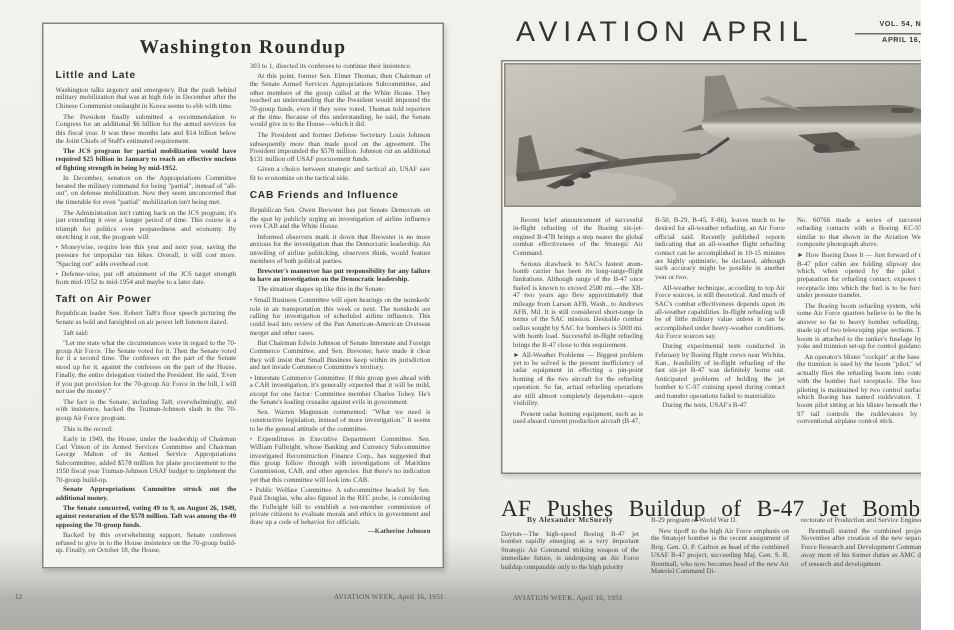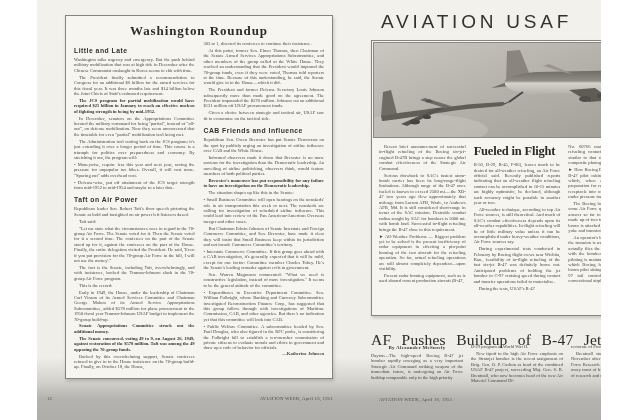--- a/index.html
+++ b/index.html
@@ -1,18 +1,18 @@
 <!DOCTYPE html>
 <html><head>
 <meta charset="utf-8">
 <style>
   html,body{margin:0;padding:0;}
-  .canvas{position:relative;width:564px;height:420px;overflow:hidden;
+  .canvas{position:relative;width:614px;height:420px;overflow:hidden;
     background:linear-gradient(180deg,#f2f1eb 0%,#efeee8 85%,#d2d1cc 91%,#b3b2ae 95%,#aeada9 100%);
-    font-family:"Liberation Serif",serif;color:#45433e;margin-left:37px;}
+    font-family:"Liberation Serif",serif;color:#45433e;}
   
   .lp-frame{position:absolute;left:28px;top:15px;width:268px;height:364px;
     border:1px solid #85837d;background:#f6f5ef;box-shadow:1px 2px 3px rgba(80,78,72,.25);
     padding:0 8px;box-sizing:border-box;overflow:hidden;}
   .lp-title{margin:7px 0 2px;text-align:center;font-size:13px;font-weight:bold;
     letter-spacing:.9px;color:#2f2d29;}
   .lp-cols{display:flex;gap:9px;height:330px;overflow:hidden;margin-top:2px;}
   .col{flex:1;min-width:0;}
   .sec{font-family:"Liberation Sans",sans-serif;font-weight:bold;font-size:6.8px;
     letter-spacing:.5px;color:#323029;margin:6px 0 3px;}
@@ -97,21 +97,21 @@
           <p class="bu">• Expenditures in Executive Department Committee.  Sen. William Fulbright, whose Banking and Currency Subcommittee investigated Reconstruction Finance Corp., has suggested that this group follow through with investigations of Maritime Commission, CAB, and other agencies.  But there's no indication yet that this committee will look into CAB.</p>
           <p class="bu"><span>• Public Welfare Committee.  A subcommittee headed by Sen. Paul Douglas, who also figured in the RFC probe, is considering the Fulbright bill to establish a ten-member commission of private citizens to evaluate morals and ethics in government and draw up a code of behavior for officials.</span><span class="sig">—Katherine Johnsen</span></p>
         </div>
       </div>
     </div>
     <span class="folio" id="lp-num">12</span>
     <span class="runfoot" id="lp-foot">AVIATION WEEK, April 16, 1951</span>
   </section>
 
   <section>
-    <div class="masthead">AVIATION USAF</div>
+    <div class="masthead">AVIATION APRIL</div>
     <div class="volblock">
       <div>VOL. 54, NO. 16</div>
       <hr class="volrule">
       <div>APRIL 16, 1951</div>
     </div>
 
     <div class="rp-frame bod">
       <div class="photo">
         <svg viewBox="0 0 288 96" preserveAspectRatio="none">
           <defs>
@@ -156,21 +156,20 @@
         </svg>
       </div>
       <div class="rp-cols">
         <div class="col">
           <p>Recent brief announcement of successful in-flight refueling of the Boeing six-jet-engined B-47B brings a step nearer the global combat effectiveness of the Strategic Air Command.</p>
           <p>Serious drawback to SAC's fastest atom-bomb carrier has been its long-range-flight limitations.  Although range of the B-47 once fueled is known to exceed 2500 mi.—the XB-47 two years ago flew approximately that mileage from Larson AFB, Wash., to Andrews AFB, Md.  It is still considered short-range in terms of the SAC mission.  Desirable combat radius sought by SAC for bombers is 5000 mi. with bomb load.  Successful in-flight refueling brings the B-47 close to this requirement.</p>
           <p class="bu">► All-Weather Problems — Biggest problem yet to be solved is the present inefficiency of radar equipment in effecting a pin-point homing of the two aircraft for the refueling operation.  So far, actual refueling operations are still almost completely dependent—upon visibility.</p>
           <p>Present radar homing equipment, such as is used aboard current production aircraft (B-47,</p>
         </div>
         <div class="col">
-          <h2 class="a1-head">Fueled in Flight</h2>
           <p class="ni">B-50, B-29, B-45, F-86), leaves much to be desired for all-weather refueling, an Air Force official said.  Recently published reports indicating that an all-weather flight refueling contact can be accomplished in 10-15 minutes are highly optimistic, he declared, although such accuracy might be possible in another year or two.</p>
           <p>All-weather technique, according to top Air Force sources, is still theoretical.  And much of SAC's combat effectiveness depends upon its all-weather capabilities.  In-flight refueling will be of little military value unless it can be accomplished under heavy-weather conditions, Air Force sources say.</p>
           <p>During experimental tests conducted in February by Boeing flight crews near Wichita, Kan., feasibility of in-flight refueling of the fast six-jet B-47 was definitely borne out.  Anticipated problems of holding the jet bomber to C-97 cruising speed during contact and transfer operations failed to materialize.</p>
           <p>During the tests, USAF's B-47</p>
         </div>
         <div class="col">
           <p class="ni">No. 60766 made a series of successful refueling contacts with a Boeing KC-97A similar to that shown in the Aviation Week composite photograph above.</p>
           <p class="bu">► How Boeing Does It — Just forward of the B-47 pilot cabin are folding slipway doors which, when opened by the pilot in preparation for refueling contact, exposes the receptacle into which the fuel is to be forced under pressure transfer.</p>
           <p>The Boeing boom refueling system, which some Air Force quarters believe to be the best answer so far to heavy bomber refueling, is made up of two telescoping pipe sections.  The boom is attached to the tanker's fuselage by a yoke and trunnion set-up for control guidance.</p>
           <p>An operator's blister "cockpit" at the base of the trunnion is used by the boom "pilot," who actually flies the refueling boom into contact with the bomber fuel receptacle.  The boom piloting is maintained by two control surfaces which Boeing has named ruddevators.  The boom pilot sitting at his blister beneath the C-97 tail controls the ruddevators by a conventional airplane control stick.</p>

